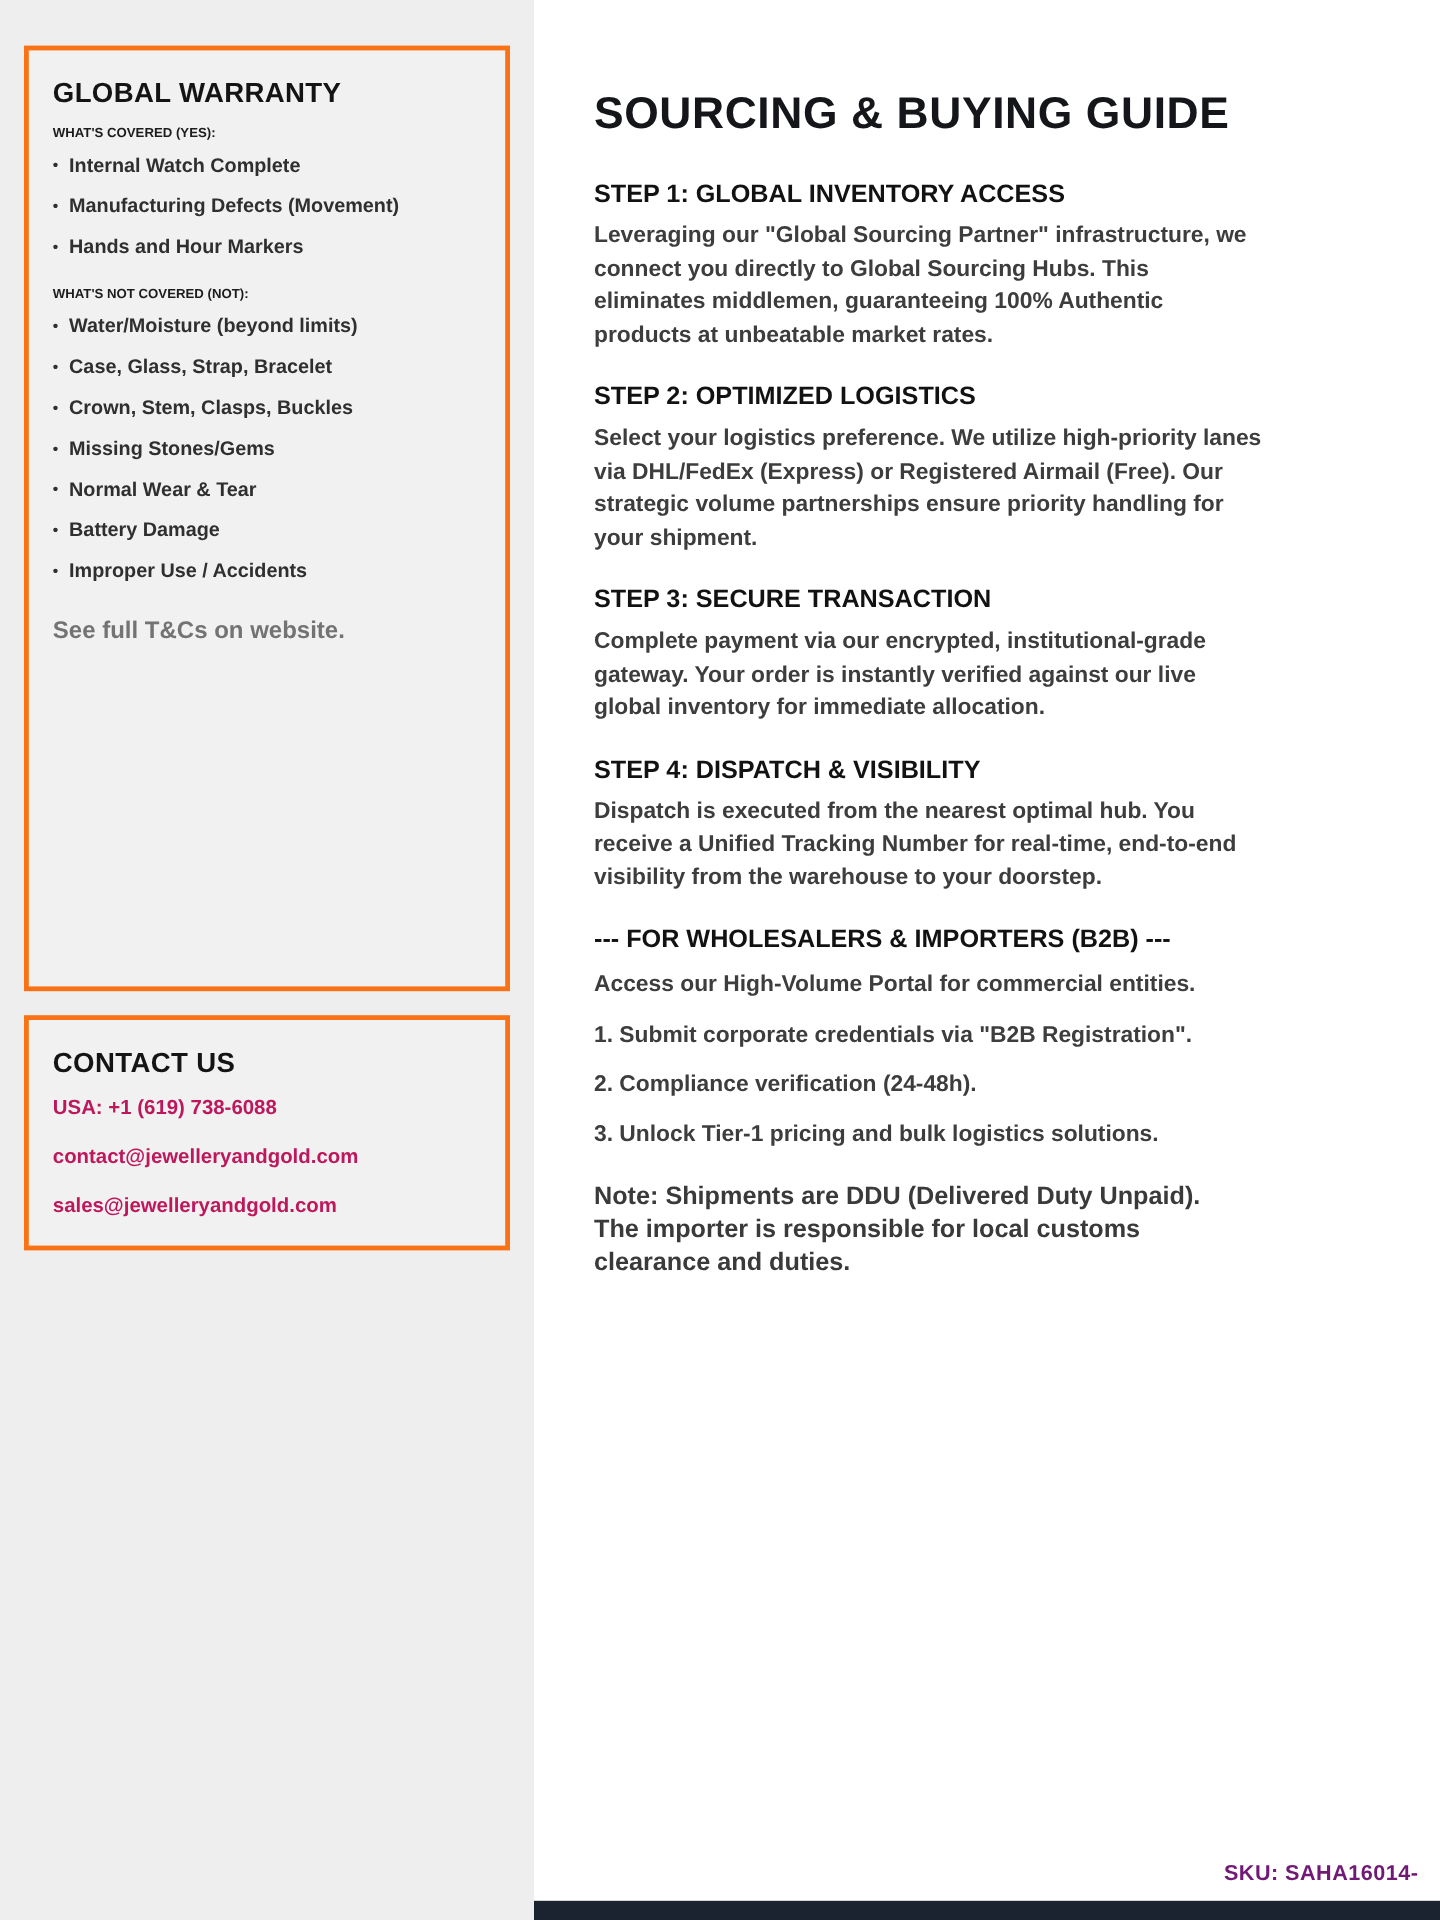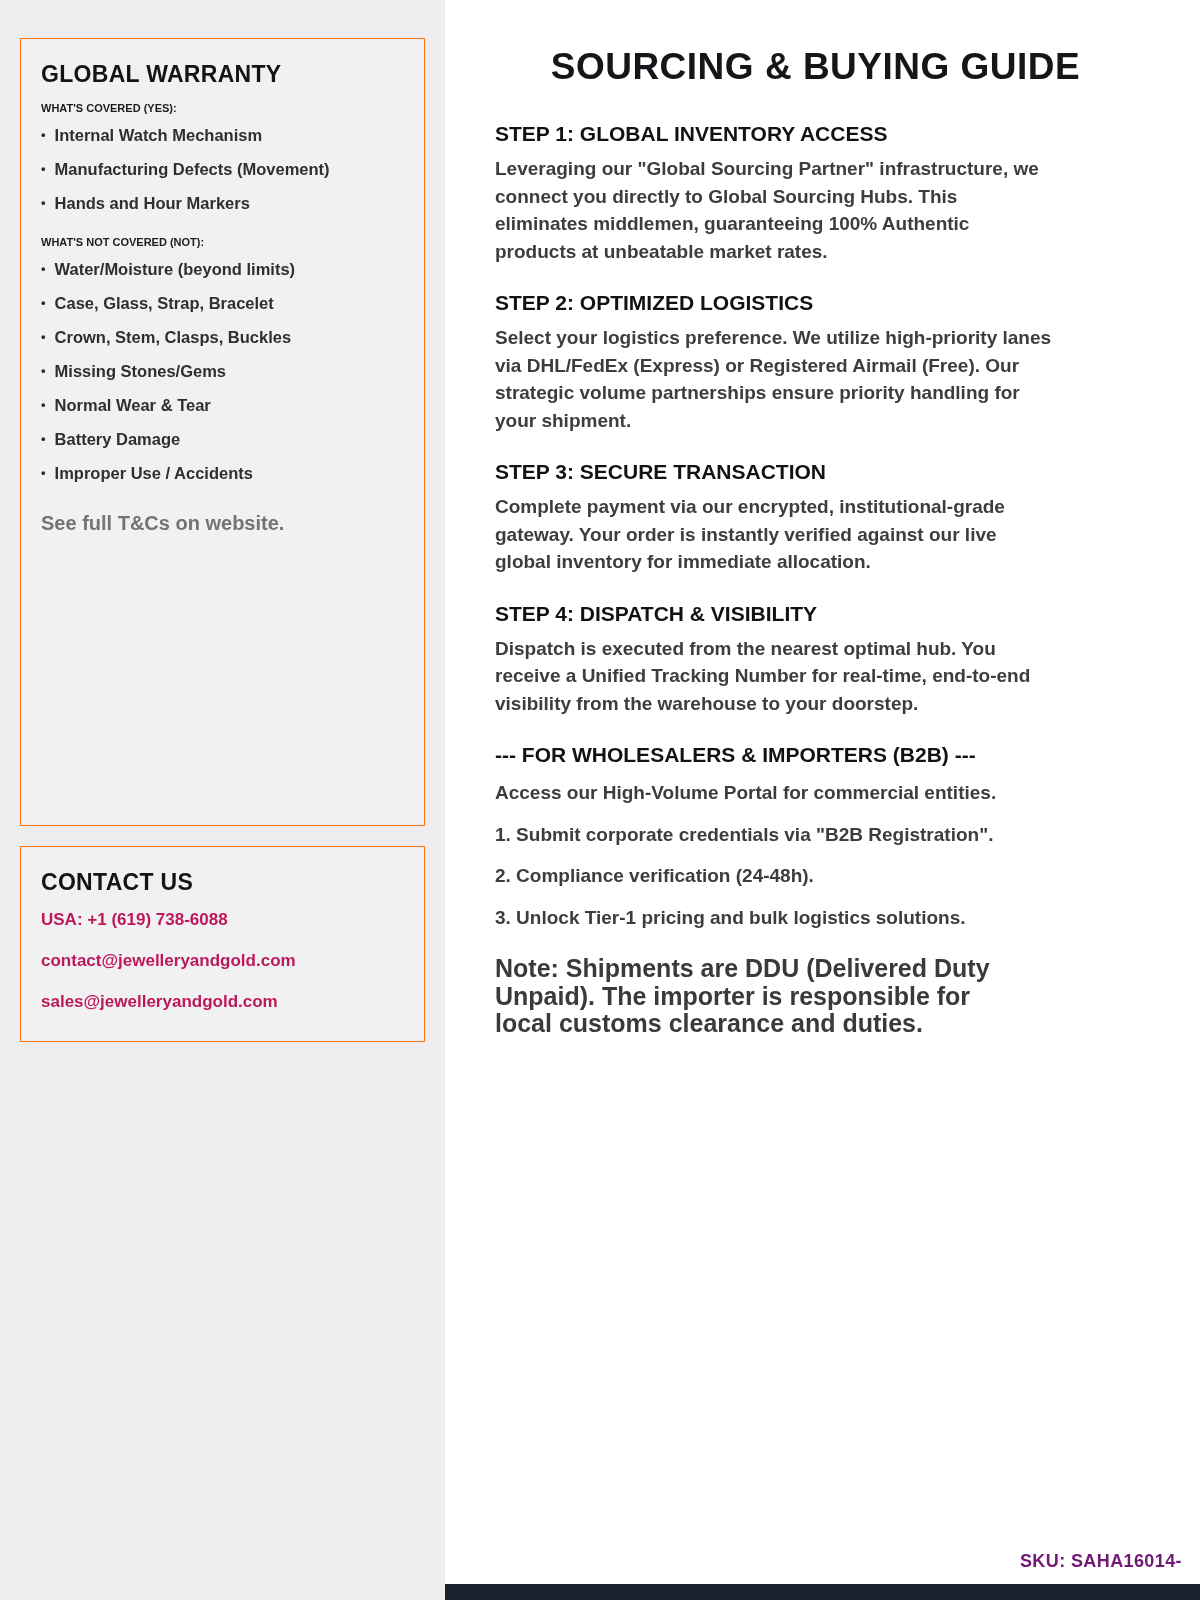--- a/index.html
+++ b/index.html
@@ -19,21 +19,21 @@
 
   
   .sidebar {
     width: 445px;
     min-width: 445px;
     height: 100%;
     background: #eeeeee;
     padding: 38px 20px 0 20px;
   }
   .box {
-    border: 1px solid #f97316;
+    border: 4px solid #f97316;
     background: #f1f1f1;
     padding: 22px 20px;
     margin-bottom: 20px;
   }
   .box-warranty { height: 788px; }
   .box-terms    { height: 340px; }
   .box-contact  { height: 196px; }
 
   .box h2 {
     font-size: 23px;
@@ -84,26 +84,26 @@
   }
 
   
   .main {
     flex: 1;
     position: relative;
     background: #ffffff;
     padding: 46px 64px 0 50px;
   }
   .guide-title {
-    text-align: center;
     font-size: 37px;
     font-weight: 800;
     letter-spacing: 0.5px;
     color: #15161a;
     margin-bottom: 34px;
+    margin-top: 28px;
   }
   .step-heading {
     font-size: 21px;
     font-weight: 800;
     color: #121212;
     margin-bottom: 9px;
   }
   .step-body {
     font-size: 19px;
     font-weight: 600;
@@ -120,21 +120,21 @@
   }
   .b2b-intro, .b2b-item {
     font-size: 19px;
     font-weight: 600;
     color: #3d3d3d;
     line-height: 27.5px;
     max-width: 570px;
     margin-bottom: 14px;
   }
   .b2b-note {
-    font-size: 25px;
+    font-size: 21px;
     font-weight: 700;
     color: #3a3a3a;
     line-height: 27.5px;
     max-width: 520px;
     margin-top: 24px;
   }
   .sku {
     position: absolute;
     right: 18px;
     bottom: 28px;
@@ -159,21 +159,21 @@
 <div class="page">
 
   <aside class="sidebar">
 
     <section class="box box-warranty">
       <h2>GLOBAL WARRANTY</h2>
 
       <div class="sub-heading first">WHAT'S COVERED (YES):</div>
       <div class="bullet-row">
         <span class="bullet-dot">•</span>
-        <span>Internal Watch Mechanism</span>
+        <span>Internal Watch Complete</span>
       </div>
       <div class="bullet-row">
         <span class="bullet-dot">•</span>
         <span>Manufacturing Defects (Movement)</span>
       </div>
       <div class="bullet-row">
         <span class="bullet-dot">•</span>
         <span>Hands and Hour Markers</span>
       </div>
 

